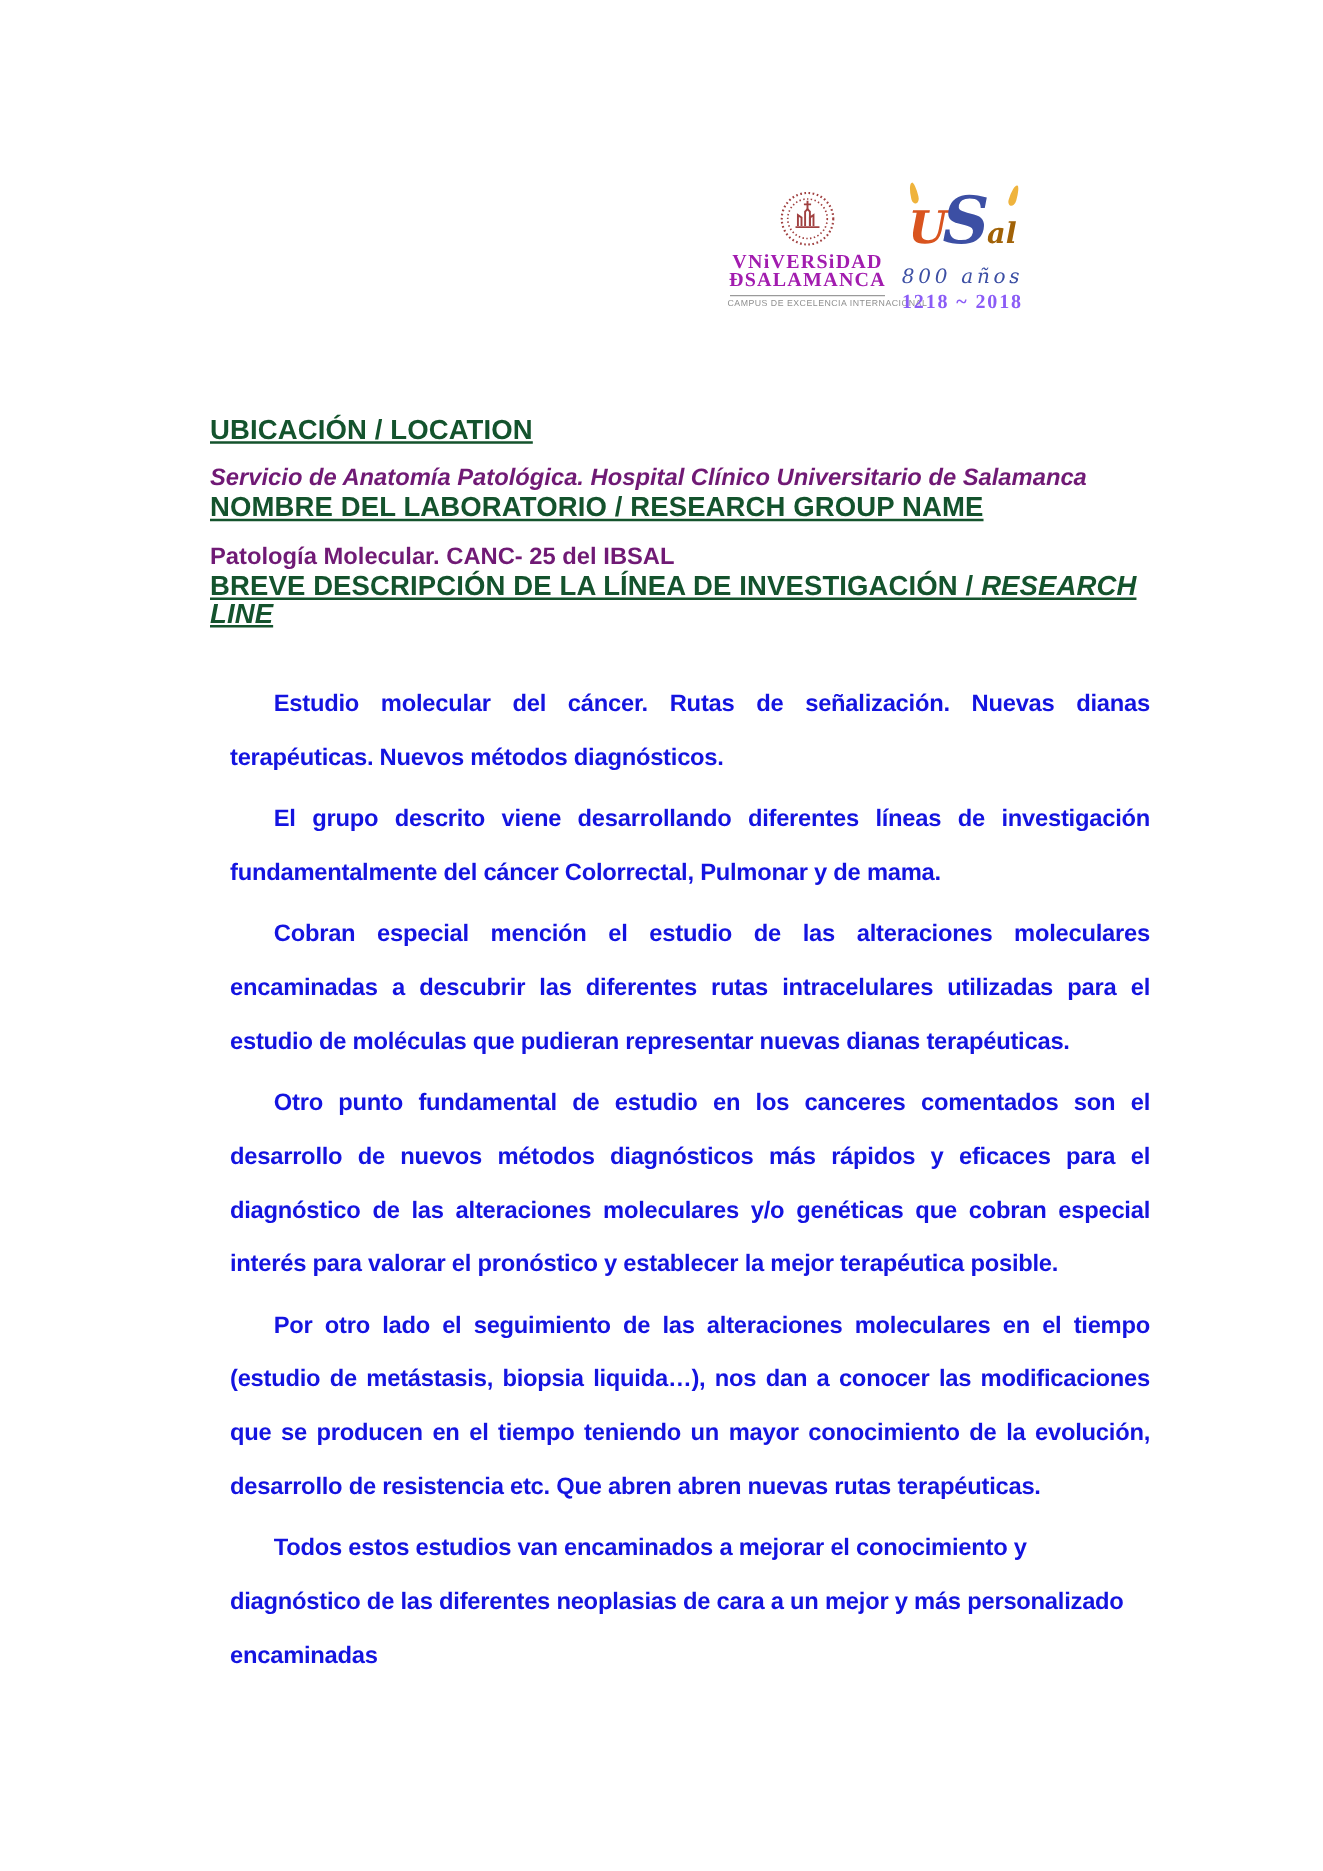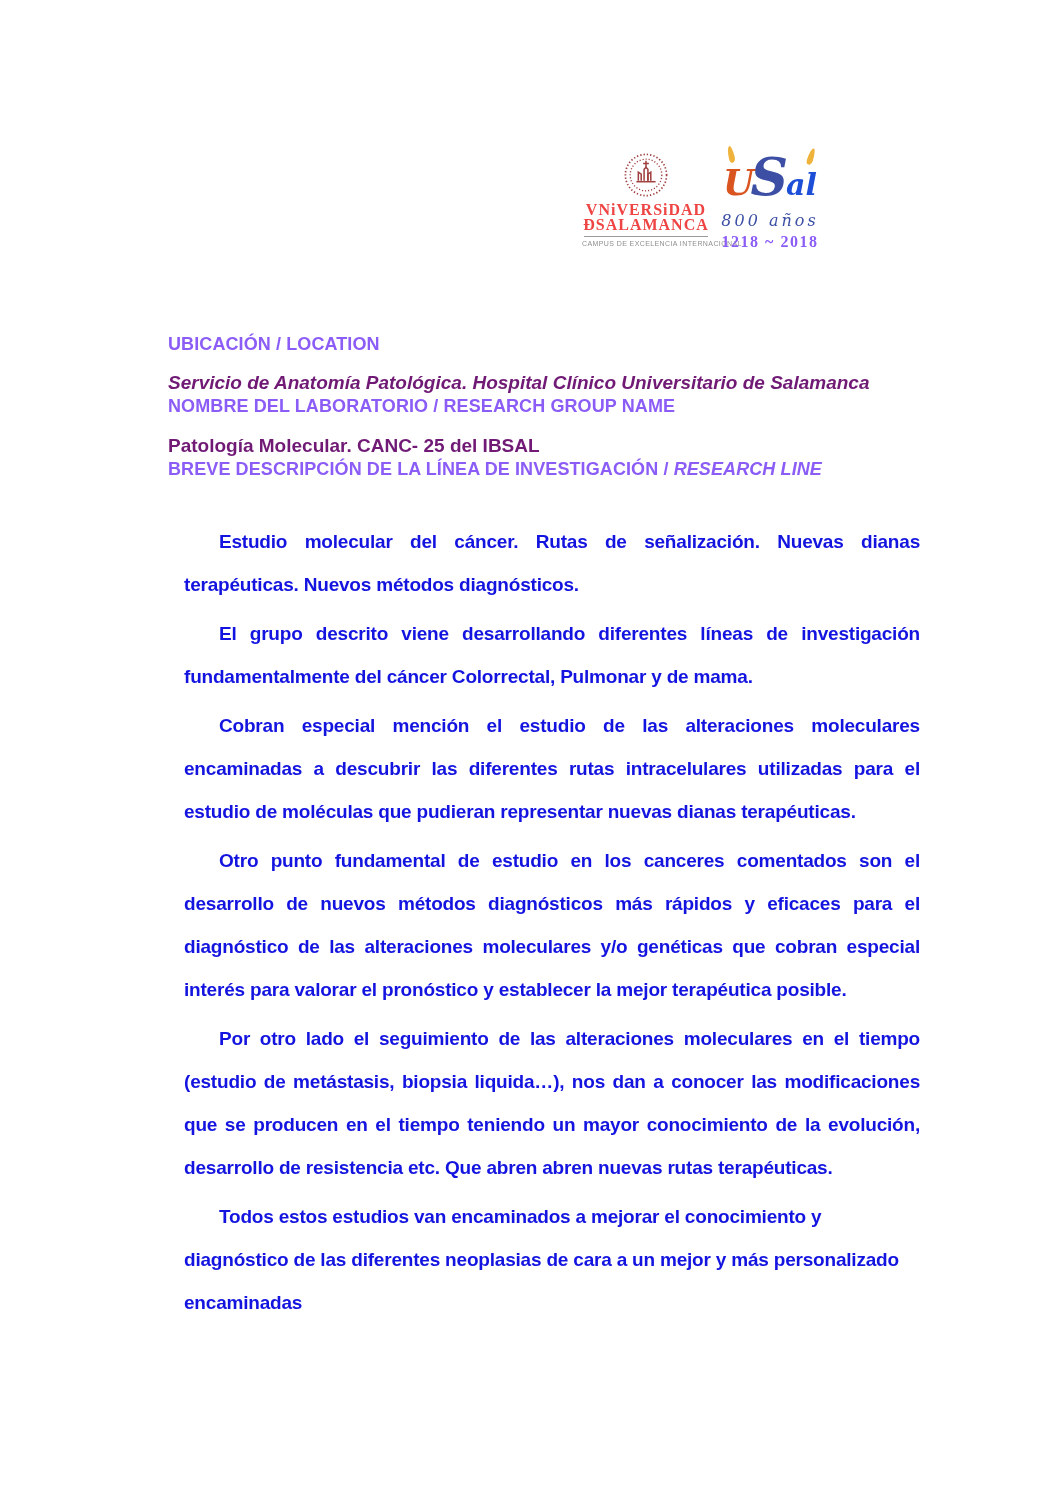--- a/index.html
+++ b/index.html
@@ -14,21 +14,21 @@
 
   
   .uni-logo {
     position: absolute; left: 582px; top: 152px; width: 128px;
     text-align: center; color: #a03737;
   }
   .uni-seal { display: block; margin: 0 auto 4px; }
   .uni-name {
     font-family: "Liberation Serif", serif;
     font-weight: 700; font-size: 16px; line-height: 15px;
-    letter-spacing: 1px; color: #ef4444; white-space: nowrap;
+    letter-spacing: 1px; color: #a21caf; white-space: nowrap;
   }
   .uni-divider {
     border-top: 1px solid #9a9a9a;
     margin: 4px 2px 3px;
   }
   .uni-campus {
     font-size: 7px; line-height: 8px; color: #8f8f8f;
     letter-spacing: 0.4px; white-space: nowrap;
   }
 
@@ -36,21 +36,21 @@
     position: absolute; left: 720px; top: 146px; width: 100px;
     text-align: center;
   }
   .anniv-word {
     position: relative; height: 66px;
     font-family: "DejaVu Serif", serif; font-style: italic; font-weight: 700;
     line-height: 62px; white-space: nowrap;
   }
   .w-u  { color: #d9541f; font-size: 36px; margin-right: -4px; }
   .w-s  { color: #3c4fa4; font-size: 52px; margin-right: -2px; }
-  .w-al { color: #1d4ed8; font-size: 30px; }
+  .w-al { color: #a16207; font-size: 23px; }
   .flame {
     position: absolute; width: 6px; height: 17px;
     background: #efb33c;
     border-radius: 60% 40% 55% 45% / 75% 70% 30% 25%;
   }
   .flame-left  { left: 8px;  top: 0; transform: rotate(-14deg); }
   .flame-right { right: 6px; top: 2px; transform: rotate(16deg); }
   .anniv-800 {
     font-family: "DejaVu Serif", serif; font-style: italic;
     color: #3c4fa4; font-size: 16px; line-height: 18px;
@@ -60,22 +60,22 @@
     font-family: "Liberation Serif", serif;
     color: #8b5cf6; font-size: 16px; line-height: 18px;
     letter-spacing: 1.5px; margin-top: 3px; white-space: nowrap; font-weight: bold;
   }
 
   
   .content {
     position: absolute; left: 168px; top: 333px; width: 768px;
   }
   h2.sec-heading {
-    font-size: 18px; line-height: 22px; margin: 0;
-    font-weight: 700; color: #8b5cf6; letter-spacing: 0.1px;
+    font-size: 22px; line-height: 22px; margin: 0;
+    font-weight: 700; color: #14532d; letter-spacing: 0.1px; text-decoration: underline;
   }
   h2.sec-heading .it { font-style: italic; }
   .sec-value {
     font-size: 19px; line-height: 24px; margin: 16px 0 0;
     font-weight: 700; color: #701a75;
   }
   .sec-value.italic { font-style: italic; }
   .mt-a { margin-top: 56px; }
   .mt-b { margin-top: 17px; }
   .mt-c { margin-top: 51px; }

